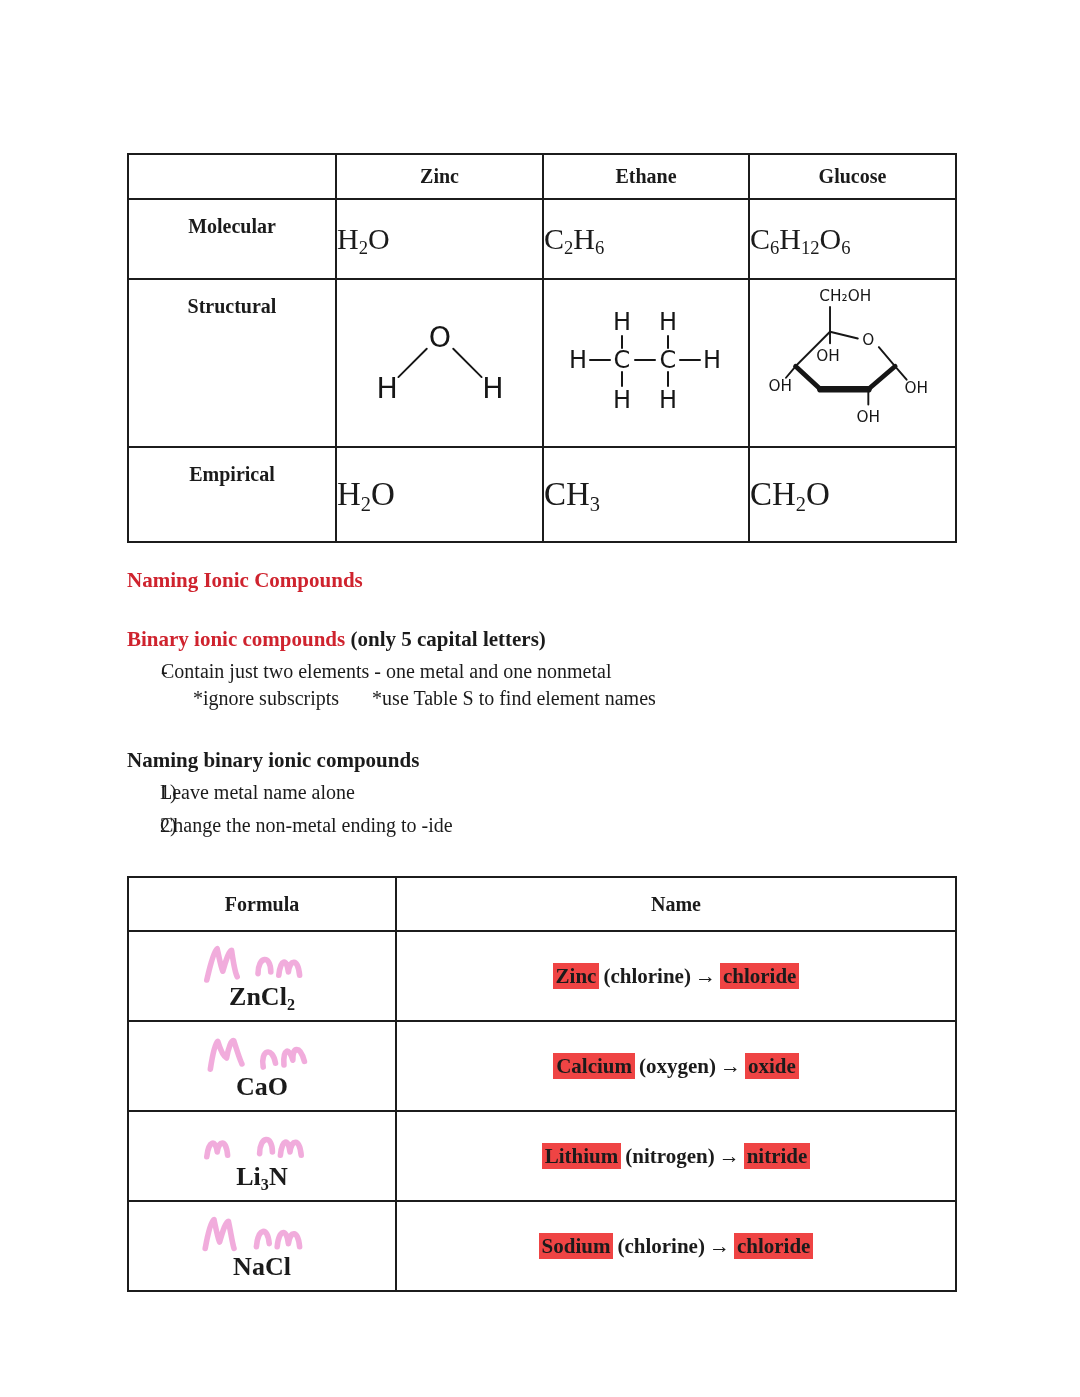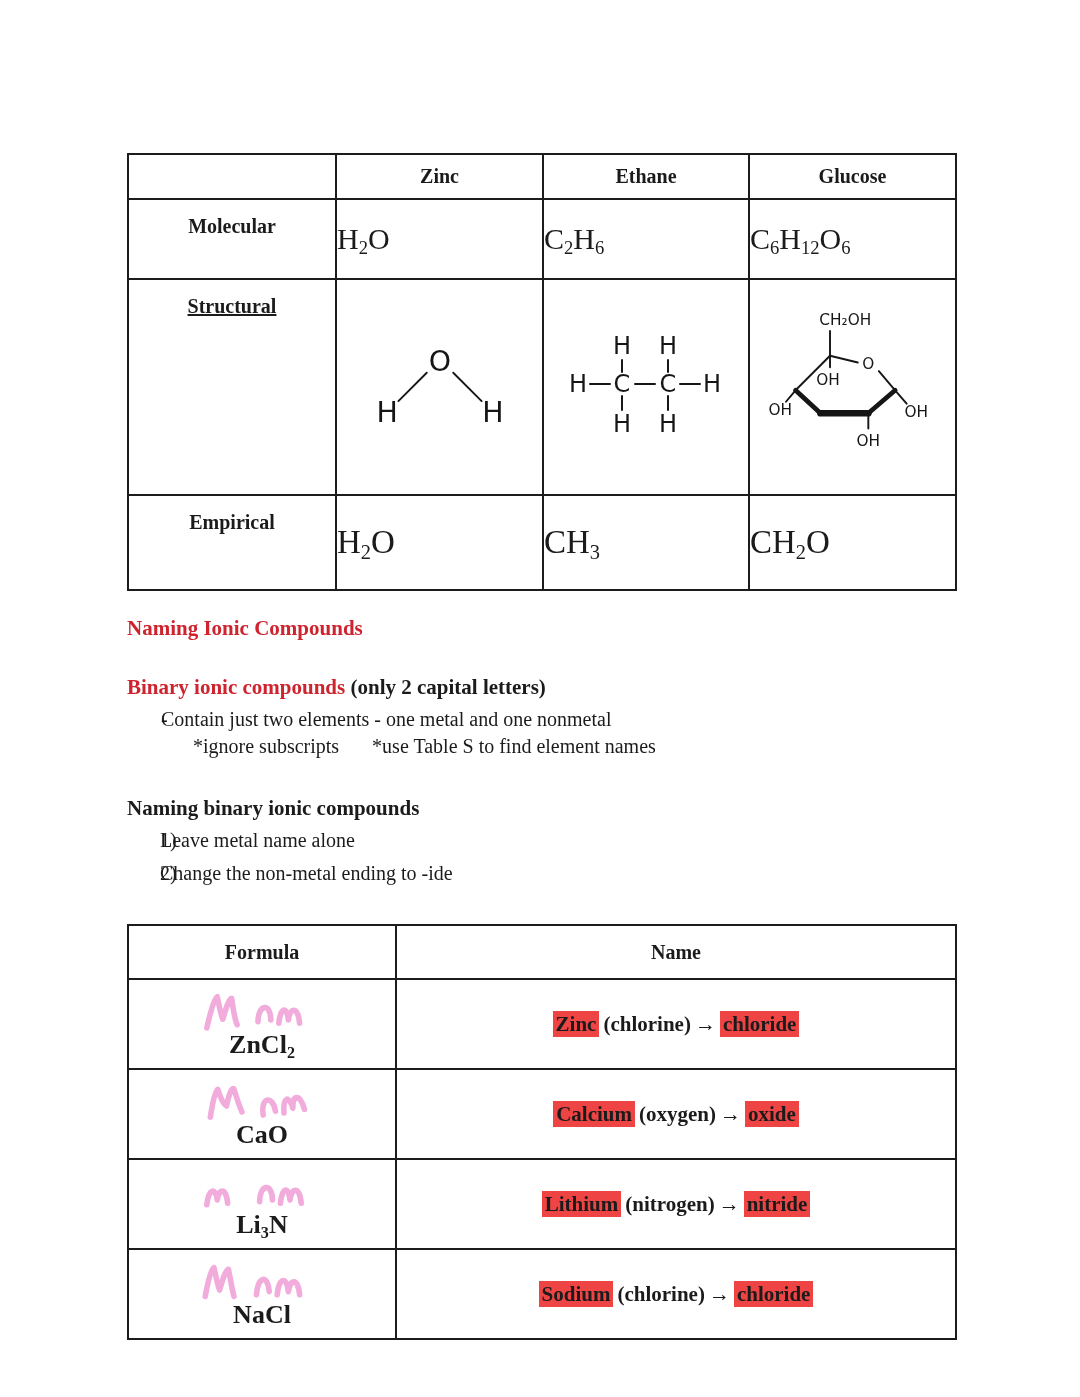--- a/index.html
+++ b/index.html
@@ -18,21 +18,21 @@
   table, th, td { border: 2px solid #1c1c1c; }
   td { background: #ffffff; }
 
   .formula-table { margin-top: 153px; }
   .formula-table .head-row td { height: 45px; text-align: center; vertical-align: middle;
     font-weight: bold; font-size: 20px; }
   .row-label { text-align: center; vertical-align: top; padding-top: 15px;
     font-weight: bold; font-size: 20px; }
   .chem-cell { text-align: left; vertical-align: middle; font-size: 30px; }
   .row-molecular { height: 80px; }
-  .row-structural { height: 216px; text-decoration: underline; }
+  .row-structural { height: 168px; }
   .row-empirical { height: 95px; }
   .row-empirical .chem-cell { font-size: 33px; }
   .struct-cell { text-align: center; vertical-align: middle; }
   sub { font-size: 62%; vertical-align: baseline; position: relative; top: 0.28em; }
 
   .diagram-text { font-family: "DejaVu Sans", sans-serif; fill: #161616; }
   .bond { stroke: #161616; stroke-width: 2; fill: none; stroke-linecap: round; }
   .bond-bold5 { stroke: #161616; stroke-width: 5; fill: none; stroke-linecap: round; }
   .bond-bold7 { stroke: #161616; stroke-width: 7; fill: none; stroke-linecap: round; }
 
@@ -147,21 +147,21 @@
         <td class="chem-cell">H<sub>2</sub>O</td>
         <td class="chem-cell">CH<sub>3</sub></td>
         <td class="chem-cell">CH<sub>2</sub>O</td>
       </tr>
     </tbody>
       </table>
 
     <div class="h-red heading1">Naming Ionic Compounds</div>
 
     <div class="binary-line">
-      <span class="h-red">Binary ionic compounds</span><span class="black-part"> (only 2 capital letters)</span>
+      <span class="h-red">Binary ionic compounds</span><span class="black-part"> (only 5 capital letters)</span>
     </div>
 
     <div class="bullet-row">
       <span class="bullet-marker">-</span>
       <span>Contain just two elements - one metal and one nonmetal</span>
     </div>
     <div class="note-row">
       <span>*ignore subscripts</span>
       <span>*use Table S to find element names</span>
     </div>

